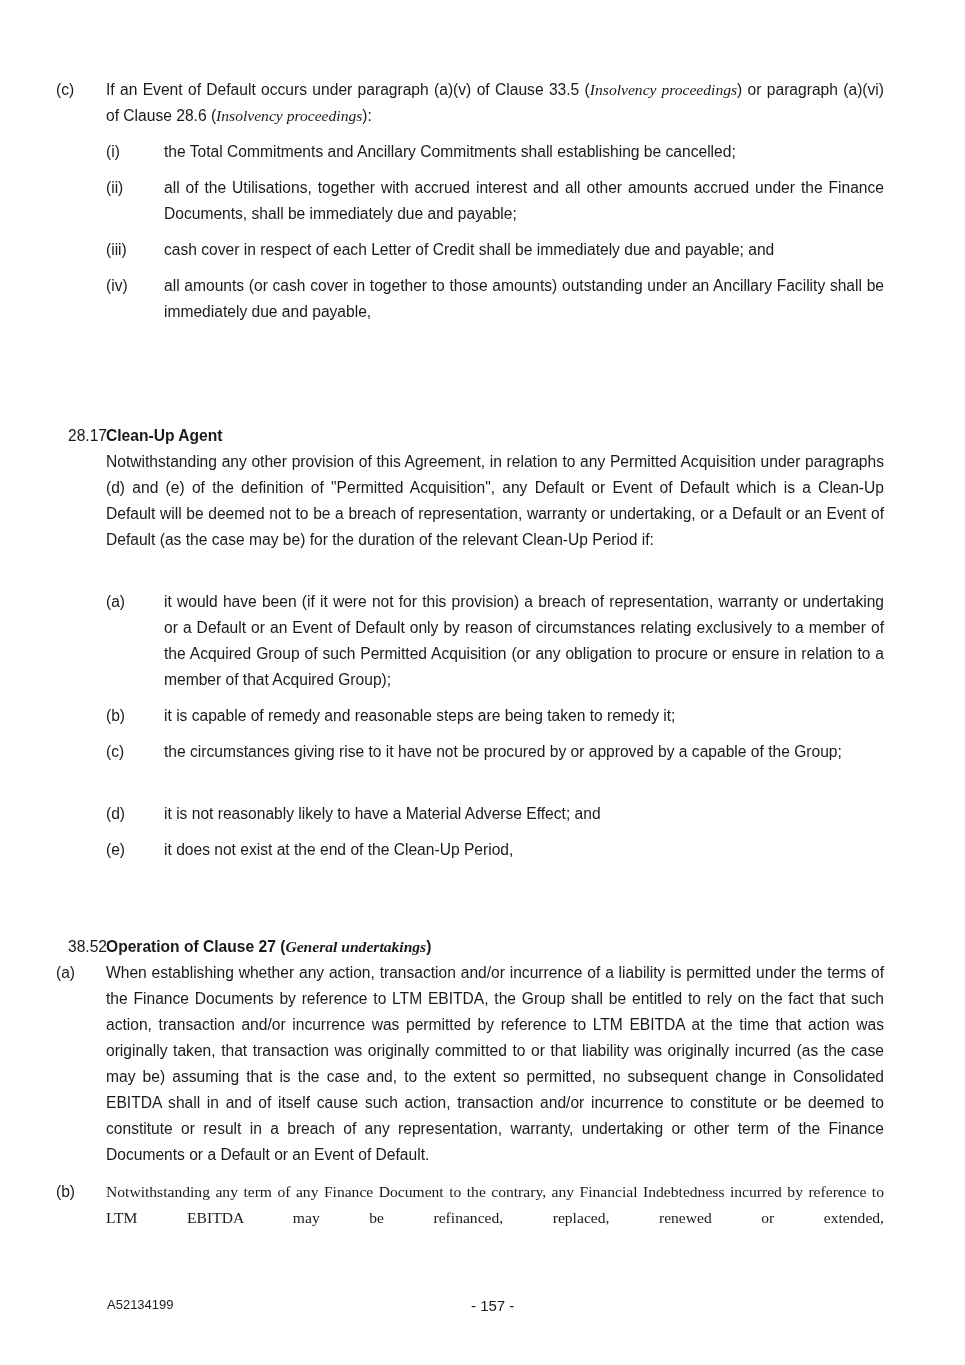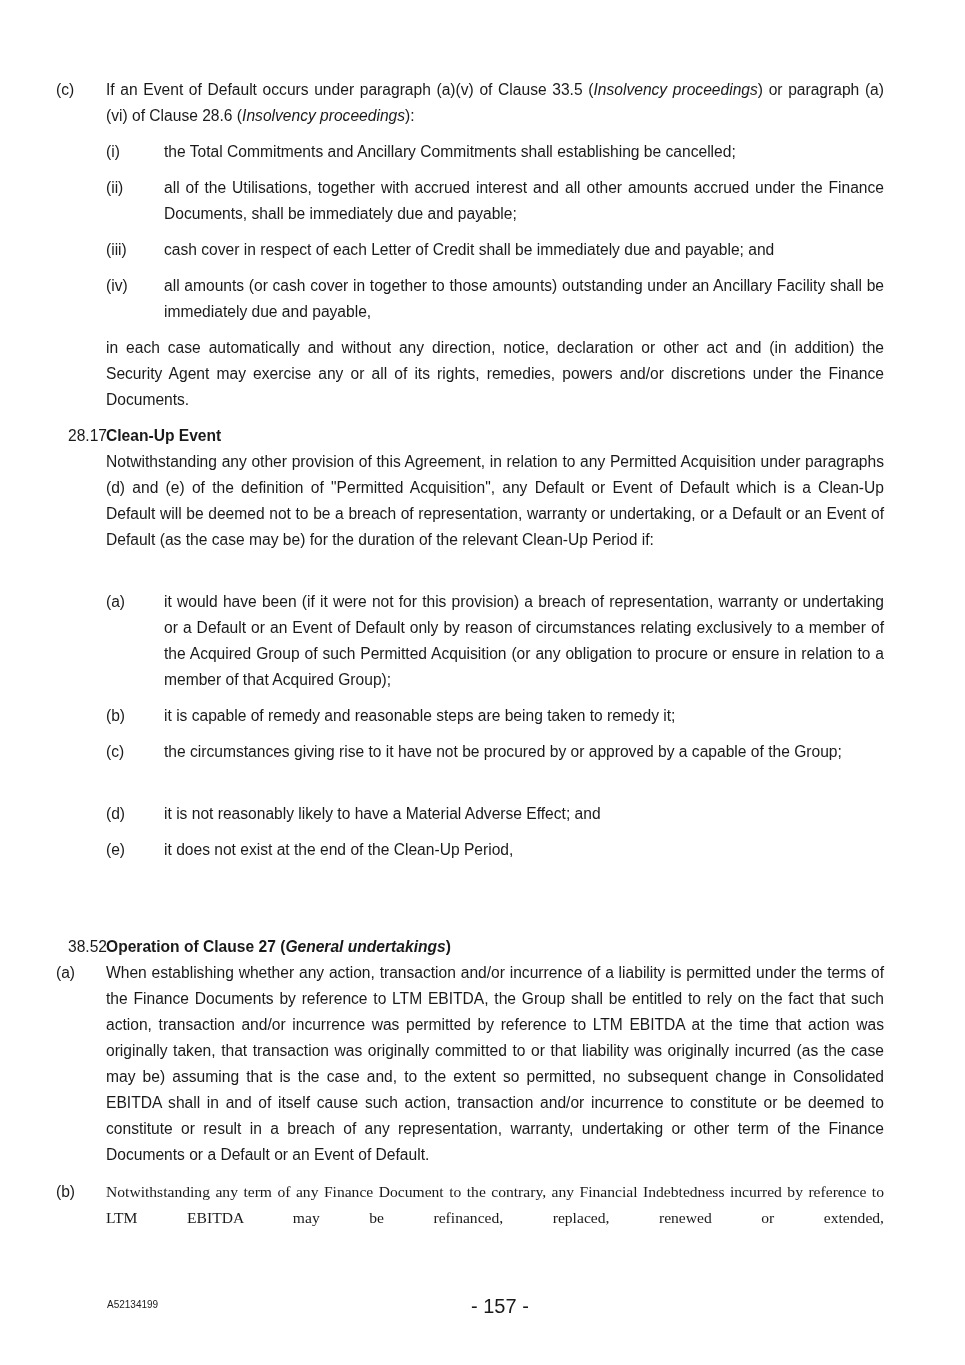--- a/index.html
+++ b/index.html
@@ -13,24 +13,24 @@
   .page { position: absolute; left: 0; top: 0; width: 965px; height: 1365px; }
   .row { position: absolute; left: 56px; width: 828px; }
   .lbl { position: absolute; left: 0; top: 0; }
   .txt { position: absolute; left: 50px; right: 0; top: 0; text-align: justify; text-align-last: auto; }
   .sub .lbl { left: 50px; }
   .sub .txt { left: 108px; }
   .plain { position: absolute; left: 106px; width: 778px; text-align: justify; }
   .heading { position: absolute; left: 56px; font-weight: bold; }
   .heading .num { font-weight: normal; position: absolute; left: 0; margin-left: 12px; }
   .heading .title { position: absolute; left: 50px; white-space: nowrap; }
-  i { font-style: italic; }
+  i { font-style: italic; font-family: Liberation Serif, serif; }
   .justify-full { text-align-last: justify; font-family: Liberation Serif, serif; }
-  .footer-ref { position: absolute; left: 107px; top: 1298px; font-size: 10px; line-height: 14px; }
-  .footer-page { position: absolute; left: 471px; top: 1297px; font-size: 20px; line-height: 18px; }
+  .footer-ref { position: absolute; left: 107px; top: 1298px; font-size: 13px; line-height: 14px; }
+  .footer-page { position: absolute; left: 471px; top: 1297px; font-size: 15px; line-height: 18px; }
 </style>
 </head>
 <body>
 
 <div class="page">
 
   <div class="row" style="top:77px;height:52px;">
     <span class="lbl">(c)</span>
     <div class="txt"><span>If an Event of Default occurs under paragraph (a)(v) of Clause 33.5 (</span><i>Insolvency proceedings</i><span>) or paragraph (a)(vi) of Clause 28.6 (</span><i>Insolvency proceedings</i><span>):</span></div>
   </div>
@@ -45,25 +45,24 @@
   </div>
   <div class="row sub" style="top:237px;">
     <span class="lbl">(iii)</span>
     <div class="txt">cash cover in respect of each Letter of Credit shall be immediately due and payable; and</div>
   </div>
   <div class="row sub" style="top:273px;">
     <span class="lbl">(iv)</span>
     <div class="txt">all amounts (or cash cover in together to those amounts) outstanding under an Ancillary Facility shall be immediately due and payable,</div>
   </div>
 
-  <div class="plain" style="top:335px;">in each case automatically and without any direction, notice, declaration or other act and (in addition) the Security Agent may exercise any or all of its rights, remedies, powers and/or discretions under the Finance Documents.</div>
 
   <div class="heading" style="top:423px;">
     <span class="num">28.17</span>
-    <span class="title">Clean-Up Event</span>
+    <span class="title">Clean-Up Agent</span>
   </div>
   <div class="plain" style="top:449px;">Notwithstanding any other provision of this Agreement, in relation to any Permitted Acquisition under paragraphs (d) and (e) of the definition of "Permitted Acquisition", any Default or Event of Default which is a Clean-Up Default will be deemed not to be a breach of representation, warranty or undertaking, or a Default or an Event of Default (as the case may be) for the duration of the relevant Clean-Up Period if:</div>
 
   <div class="row sub" style="top:589px;">
     <span class="lbl">(a)</span>
     <div class="txt">it would have been (if it were not for this provision) a breach of representation, warranty or undertaking or a Default or an Event of Default only by reason of circumstances relating exclusively to a member of the Acquired Group of such Permitted Acquisition (or any obligation to procure or ensure in relation to a member of that Acquired Group);</div>
   </div>
   <div class="row sub" style="top:703px;">
     <span class="lbl">(b)</span>
     <div class="txt">it is capable of remedy and reasonable steps are being taken to remedy it;</div>

